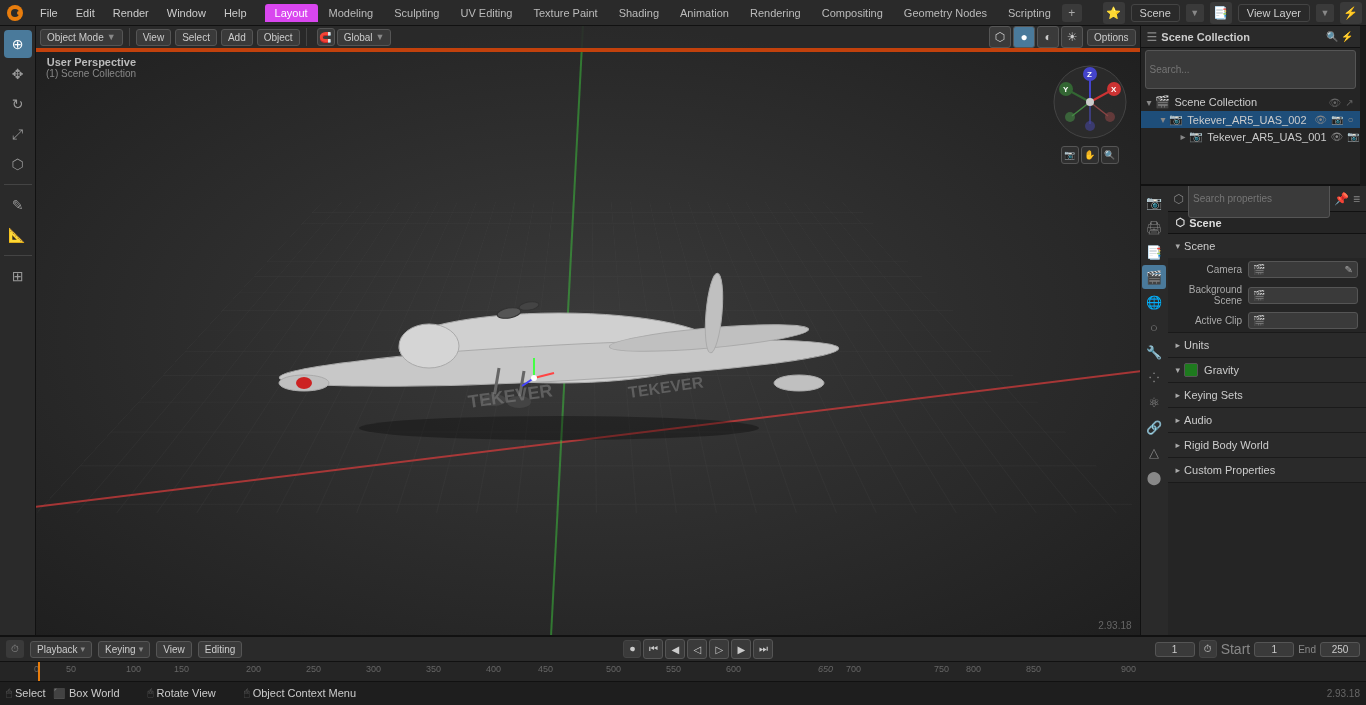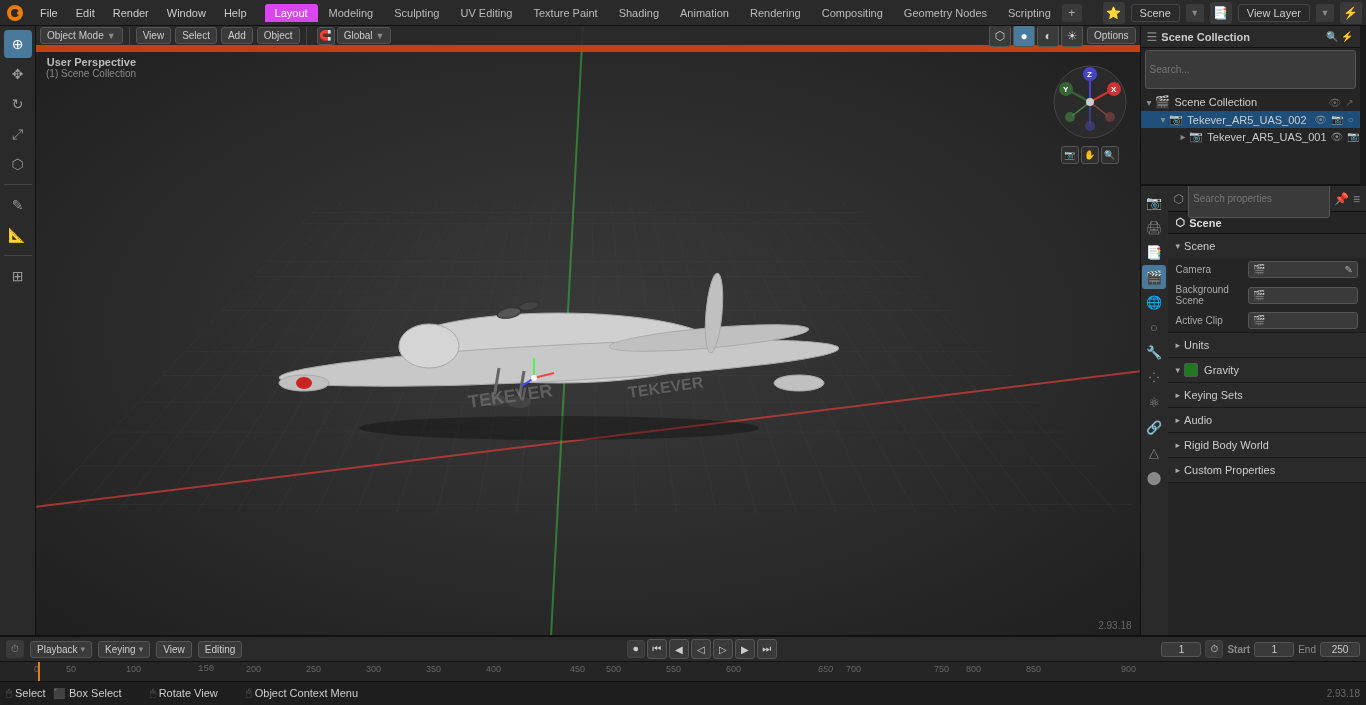--- a/index.html
+++ b/index.html
@@ -158,21 +158,21 @@
     #viewport-header {
       position: absolute;
       top: 0; left: 0; right: 0;
       height: 26px;
       background: rgba(42,42,42,0.9);
       display: flex;
       align-items: center;
       padding: 0 4px;
       gap: 4px;
       z-index: 10;
-      border-bottom: 7px solid #c2410c;
+      border-bottom: 4px solid #c2410c;
     }
 
     
     #viewport-info {
       position: absolute;
       top: 30px;
       left: 10px;
       z-index: 10;
       color: #aaa;
       font-size: 11px;
@@ -247,21 +247,21 @@
       display: flex;
       align-items: center;
       padding: 3px 8px;
       gap: 6px;
       min-height: 22px;
     }
     .prop-label {
       color: #aaa;
       font-size: 10px;
       flex: 1;
-      text-align: left;
+      text-align: right;
     }
     .prop-value {
       flex: 1.5;
       background: #3a3a3a;
       border: 1px solid #555;
       border-radius: 3px;
       padding: 2px 4px;
       font-size: 10px;
       color: #ccc;
       display: flex;
@@ -816,40 +816,40 @@
       <div class="play-btn">◀</div>
       <div class="play-btn">◁</div>
       <div class="play-btn">▷</div>
       <div class="play-btn">▶</div>
       <div class="play-btn">⏭</div>
     </div>
 
     <div style="display:flex;align-items:center;gap:4px;">
       <input class="frame-input" type="text" value="1" style="">
       <div style="width:18px;height:18px;background:#3a3a3a;border:1px solid #444;border-radius:3px;cursor:pointer;display:flex;align-items:center;justify-content:center;color:#ccc;font-size:10px;">⏱</div>
-      <span style="color:#888;font-size:10px;font-weight:bold;">Start</span>
+      <span style="color:#888;font-size:14px;">Start</span>
       <input class="frame-input" type="text" value="1" style="">
       <span style="color:#888;font-size:10px;">End</span>
       <input class="frame-input" type="text" value="250" style="">
     </div>
   </div>
 
   <div id="timeline-ruler">
     <div style="position:relative;width:100%;height:100%;">
 
       <span class="timeline-mark" style="left:28px;">0</span>
       <span class="timeline-mark" style="left:60px;">50</span>
       <span class="timeline-mark" style="left:120px;">100</span>
-      <span class="timeline-mark" style="left:192px;font-family:Liberation Mono, monospace;">150</span>
+      <span class="timeline-mark" style="left:168px;">150</span>
       <span class="timeline-mark" style="left:240px;">200</span>
       <span class="timeline-mark" style="left:300px;">250</span>
       <span class="timeline-mark" style="left:360px;">300</span>
       <span class="timeline-mark" style="left:420px;">350</span>
       <span class="timeline-mark" style="left:480px;">400</span>
-      <span class="timeline-mark" style="left:564px;text-align:right;">450</span>
+      <span class="timeline-mark" style="left:532px;text-align:right;">450</span>
       <span class="timeline-mark" style="left:600px;">500</span>
       <span class="timeline-mark" style="left:660px;">550</span>
       <span class="timeline-mark" style="left:720px;">600</span>
       <span class="timeline-mark" style="left:812px;font-style:italic;">650</span>
       <span class="timeline-mark" style="left:840px;">700</span>
       <span class="timeline-mark" style="left:928px;text-align:center;">750</span>
       <span class="timeline-mark" style="left:960px;">800</span>
       <span class="timeline-mark" style="left:1020px;">850</span>
       <span class="timeline-mark" style="left:1115px;">900</span>
 
@@ -857,21 +857,21 @@
     </div>
   </div>
 
   <div id="timeline-status">
     <div style="display:flex;align-items:center;gap:3px;cursor:pointer;">
       <span style="color:#666;font-size:10px;">🖱</span>
       <span>Select</span>
     </div>
     <div style="display:flex;align-items:center;gap:3px;cursor:pointer;">
       <span style="color:#666;font-size:10px;">⬛</span>
-      <span>Box Select</span>
+      <span>Box World</span>
     </div>
     <div style="display:flex;align-items:center;gap:3px;cursor:pointer;margin-left:20px;">
       <span style="color:#666;font-size:10px;">🖱</span>
       <span>Rotate View</span>
     </div>
     <div style="display:flex;align-items:center;gap:3px;cursor:pointer;margin-left:20px;">
       <span style="color:#666;font-size:10px;">🖱</span>
       <span>Object Context Menu</span>
     </div>
     <div style="margin-left:auto;">

